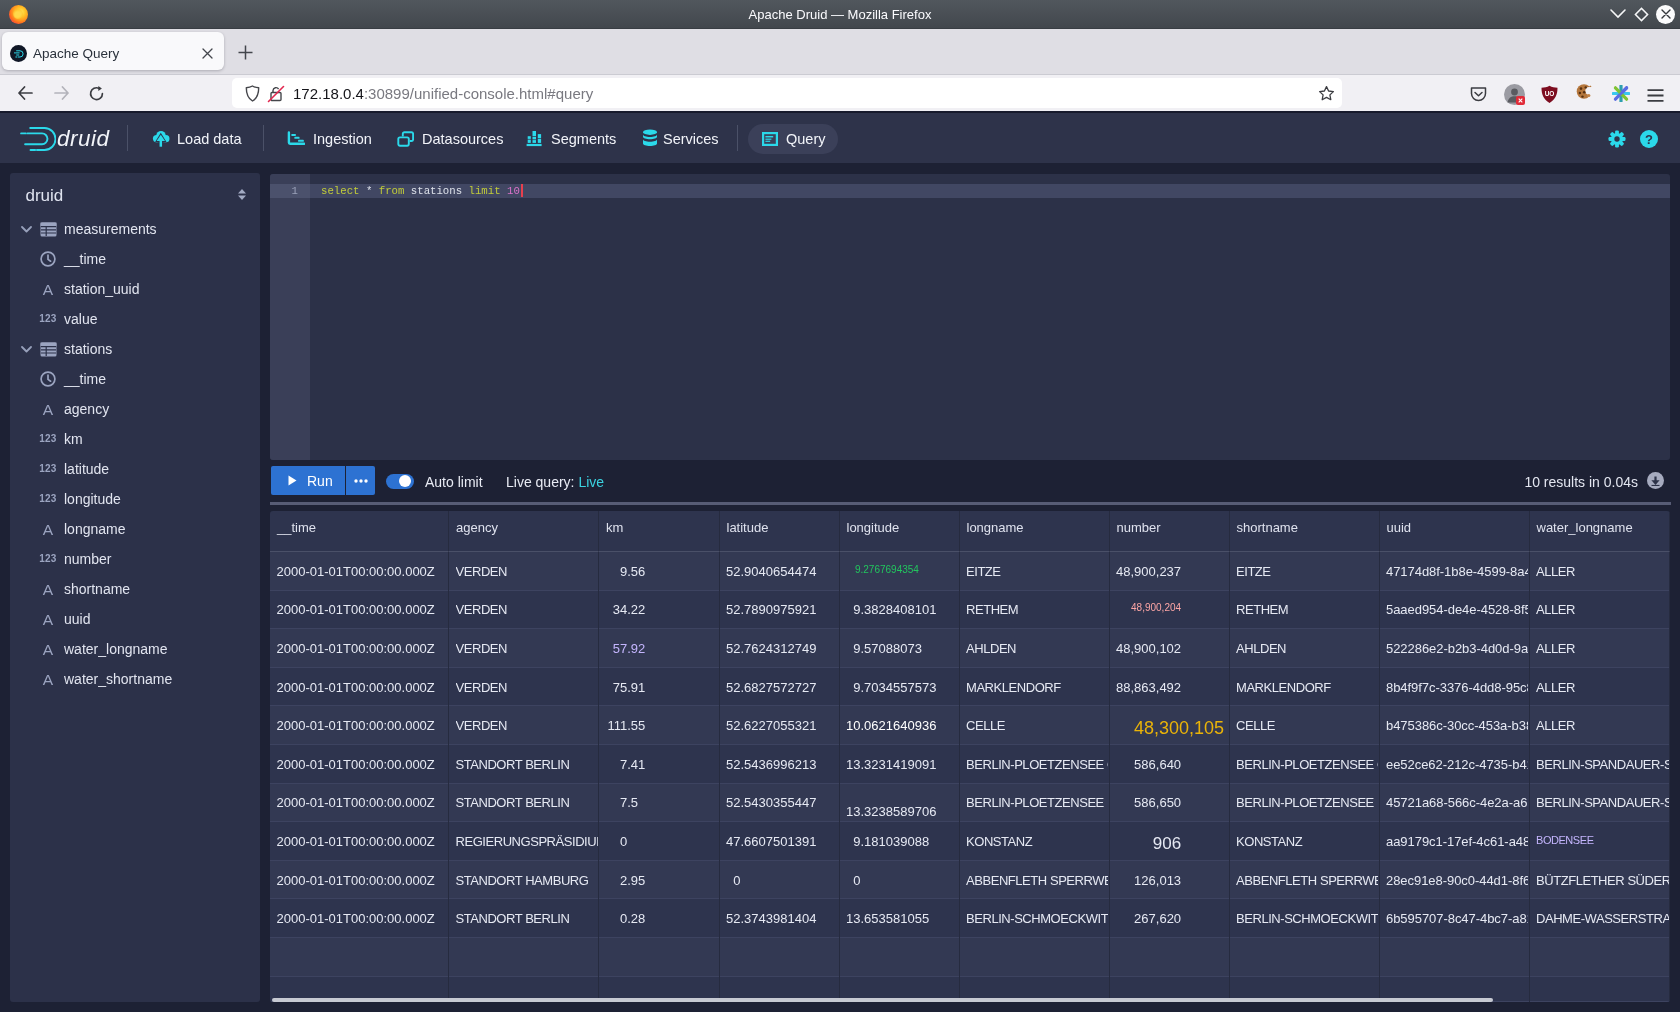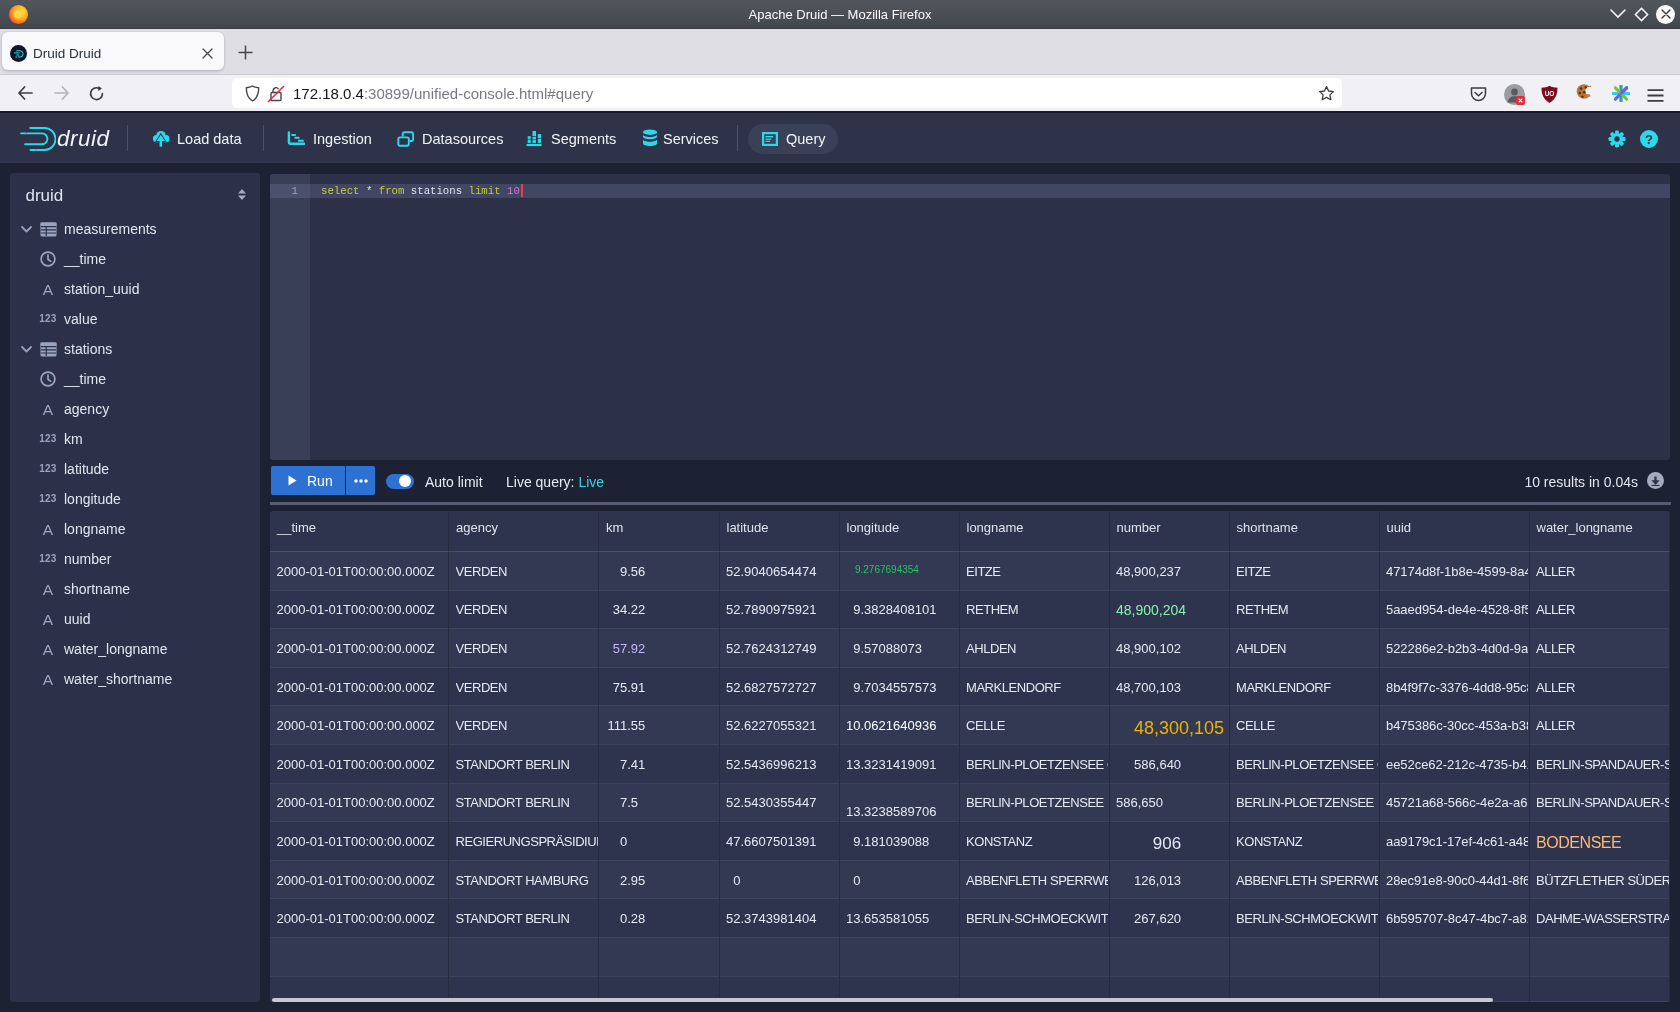--- a/index.html
+++ b/index.html
@@ -22,21 +22,21 @@
   </svg>
 <div class="abs" style="left:0;top:29px;width:1680px;height:45px;background:#dfdee4"></div>
 <div class="abs" style="left:2px;top:32px;width:222px;height:38px;background:#f9f9fb;border-radius:6px;box-shadow:0 1px 3px rgba(20,20,30,0.25)"></div>
 <div class="abs" style="left:10px;top:45px;width:17px;height:17px;border-radius:50%;background:#101726"></div>
 <svg class="abs" style="left:13.5px;top:49.5px" width="10" height="8" viewBox="0 0 10 8">
     <g stroke="#2bd9ea" stroke-width="1" fill="none" stroke-linecap="round">
       <path d="M2.6 0.8 H6 A3.1 3.1 0 0 1 6 7 H4.2"></path>
       <path d="M1.6 2.9 H5.2 M0.4 2.9 H0.9 M2.6 5 H4.8 M1.8 7 H2.8"></path>
     </g>
   </svg>
-<div class="abs" style="left:33px;top:45.5px;font-size:13.5px;color:#2a313b">Druid Druid</div>
+<div class="abs" style="left:33px;top:45.5px;font-size:13.5px;color:#2a313b">Apache Query</div>
 <svg class="abs" style="left:202px;top:47.5px" width="11" height="11" viewBox="0 0 11 11">
     <path d="M1 1 L10 10 M10 1 L1 10" stroke="#43464c" stroke-width="1.3" stroke-linecap="round"></path>
   </svg>
 <svg class="abs" style="left:238px;top:45px" width="15" height="15" viewBox="0 0 15 15">
     <path d="M7.5 0.5 V14.5 M0.5 7.5 H14.5" stroke="#43464c" stroke-width="1.5"></path>
   </svg>
 <div class="abs" style="left:0;top:74px;width:1680px;height:37px;background:#f1f0f4;border-top:1px solid #cbcbd2"></div>
 <svg class="abs" style="left:17px;top:86px" width="16" height="14" viewBox="0 0 16 14">
     <path d="M7.5 1 L2 7 L7.5 13 M2 7 H15" stroke="#3b3c41" stroke-width="1.7" fill="none" stroke-linecap="round" stroke-linejoin="round"></path>
   </svg>
@@ -315,21 +315,21 @@
 <div class="abs" style="left:185.5px;top:91.89999999999999px;width:142.0px;font-size:13px;letter-spacing:-0.45px;color:#e6e9f3;white-space:pre;overflow:hidden">VERDEN</div>
 <div class="abs" style="left:329.0px;top:80.1px;width:120.5px;height:38.6px;border-right:1px solid #262b3f"></div>
 <div class="abs" style="left:335.5px;top:91.89999999999999px;font-size:13px;color:#e6e9f3;white-space:pre"><span style="display:inline-block;text-align:right;min-width:var(--w2)" class="ip2">34</span>.22</div>
 <div class="abs" style="left:449.5px;top:80.1px;width:120.0px;height:38.6px;border-right:1px solid #262b3f"></div>
 <div class="abs" style="left:456.0px;top:91.89999999999999px;font-size:13px;color:#e6e9f3;white-space:pre"><span style="display:inline-block;text-align:right;min-width:var(--w3)" class="ip3">52</span>.7890975921</div>
 <div class="abs" style="left:569.5px;top:80.1px;width:120.0px;height:38.6px;border-right:1px solid #262b3f"></div>
 <div class="abs" style="left:576.0px;top:91.89999999999999px;font-size:13px;color:#e6e9f3;white-space:pre"><span style="display:inline-block;text-align:right;min-width:var(--w4)" class="ip4">9</span>.3828408101</div>
 <div class="abs" style="left:689.5px;top:80.1px;width:150.0px;height:38.6px;border-right:1px solid #262b3f"></div>
 <div class="abs" style="left:696.0px;top:91.89999999999999px;width:142.0px;font-size:13px;letter-spacing:-0.45px;color:#e6e9f3;white-space:pre;overflow:hidden">RETHEM</div>
 <div class="abs" style="left:839.5px;top:80.1px;width:120.0px;height:38.6px;border-right:1px solid #262b3f"></div>
-<div class="abs" style="left:846.0px;top:91.89999999999999px;font-size:14px;color:#86efac;white-space:pre"><span style="display:inline-block;text-align:right;min-width:var(--w6)" class="ip6">48,900,204</span></div>
+<div class="abs" style="left:846.0px;top:91.89999999999999px;font-size:10px;color:#fca5a5;white-space:pre"><span style="display:inline-block;text-align:right;min-width:var(--w6)" class="ip6">48,900,204</span></div>
 <div class="abs" style="left:959.5px;top:80.1px;width:150.0px;height:38.6px;border-right:1px solid #262b3f"></div>
 <div class="abs" style="left:966.0px;top:91.89999999999999px;width:142.0px;font-size:13px;letter-spacing:-0.45px;color:#e6e9f3;white-space:pre;overflow:hidden">RETHEM</div>
 <div class="abs" style="left:1109.5px;top:80.1px;width:150.0px;height:38.6px;border-right:1px solid #262b3f"></div>
 <div class="abs" style="left:1116.0px;top:91.89999999999999px;width:142.0px;font-size:13px;letter-spacing:-0.05px;color:#e6e9f3;white-space:pre;overflow:hidden">5aaed954-de4e-4528-8f5ab3cd7d2e11</div>
 <div class="abs" style="left:1259.5px;top:80.1px;width:140.5px;height:38.6px;border-right:1px solid #262b3f"></div>
 <div class="abs" style="left:1266.0px;top:91.89999999999999px;width:132.5px;font-size:13px;letter-spacing:-0.45px;color:#e6e9f3;white-space:pre;overflow:hidden">ALLER</div>
 <div class="abs" style="left:0;top:118.69999999999999px;width:1400px;height:38.6px;background:#333953;border-bottom:1px solid #3d4360"></div>
 <div class="abs" style="left:0.0px;top:118.69999999999999px;width:179.0px;height:38.6px;border-right:1px solid #262b3f"></div>
 <div class="abs" style="left:6.5px;top:130.5px;width:171.0px;font-size:13px;letter-spacing:0px;color:#e6e9f3;white-space:pre;overflow:hidden">2000-01-01T00:00:00.000Z</div>
 <div class="abs" style="left:179.0px;top:118.69999999999999px;width:150.0px;height:38.6px;border-right:1px solid #262b3f"></div>
@@ -357,21 +357,21 @@
 <div class="abs" style="left:185.5px;top:169.1px;width:142.0px;font-size:13px;letter-spacing:-0.45px;color:#e6e9f3;white-space:pre;overflow:hidden">VERDEN</div>
 <div class="abs" style="left:329.0px;top:157.29999999999998px;width:120.5px;height:38.6px;border-right:1px solid #262b3f"></div>
 <div class="abs" style="left:335.5px;top:169.1px;font-size:13px;color:#e6e9f3;white-space:pre"><span style="display:inline-block;text-align:right;min-width:var(--w2)" class="ip2">75</span>.91</div>
 <div class="abs" style="left:449.5px;top:157.29999999999998px;width:120.0px;height:38.6px;border-right:1px solid #262b3f"></div>
 <div class="abs" style="left:456.0px;top:169.1px;font-size:13px;color:#e6e9f3;white-space:pre"><span style="display:inline-block;text-align:right;min-width:var(--w3)" class="ip3">52</span>.6827572727</div>
 <div class="abs" style="left:569.5px;top:157.29999999999998px;width:120.0px;height:38.6px;border-right:1px solid #262b3f"></div>
 <div class="abs" style="left:576.0px;top:169.1px;font-size:13px;color:#e6e9f3;white-space:pre"><span style="display:inline-block;text-align:right;min-width:var(--w4)" class="ip4">9</span>.7034557573</div>
 <div class="abs" style="left:689.5px;top:157.29999999999998px;width:150.0px;height:38.6px;border-right:1px solid #262b3f"></div>
 <div class="abs" style="left:696.0px;top:169.1px;width:142.0px;font-size:13px;letter-spacing:-0.45px;color:#e6e9f3;white-space:pre;overflow:hidden">MARKLENDORF</div>
 <div class="abs" style="left:839.5px;top:157.29999999999998px;width:120.0px;height:38.6px;border-right:1px solid #262b3f"></div>
-<div class="abs" style="left:846.0px;top:169.1px;font-size:13px;color:#e6e9f3;white-space:pre"><span style="display:inline-block;text-align:right;min-width:var(--w6)" class="ip6">48,700,103</span></div>
+<div class="abs" style="left:846.0px;top:169.1px;font-size:13px;color:#e6e9f3;white-space:pre"><span style="display:inline-block;text-align:right;min-width:var(--w6)" class="ip6">88,863,492</span></div>
 <div class="abs" style="left:959.5px;top:157.29999999999998px;width:150.0px;height:38.6px;border-right:1px solid #262b3f"></div>
 <div class="abs" style="left:966.0px;top:169.1px;width:142.0px;font-size:13px;letter-spacing:-0.45px;color:#e6e9f3;white-space:pre;overflow:hidden">MARKLENDORF</div>
 <div class="abs" style="left:1109.5px;top:157.29999999999998px;width:150.0px;height:38.6px;border-right:1px solid #262b3f"></div>
 <div class="abs" style="left:1116.0px;top:169.1px;width:142.0px;font-size:13px;letter-spacing:-0.05px;color:#e6e9f3;white-space:pre;overflow:hidden">8b4f9f7c-3376-4dd8-95c812345678</div>
 <div class="abs" style="left:1259.5px;top:157.29999999999998px;width:140.5px;height:38.6px;border-right:1px solid #262b3f"></div>
 <div class="abs" style="left:1266.0px;top:169.1px;width:132.5px;font-size:13px;letter-spacing:-0.45px;color:#e6e9f3;white-space:pre;overflow:hidden">ALLER</div>
 <div class="abs" style="left:0;top:195.89999999999998px;width:1400px;height:38.6px;background:#333953;border-bottom:1px solid #3d4360"></div>
 <div class="abs" style="left:0.0px;top:195.89999999999998px;width:179.0px;height:38.6px;border-right:1px solid #262b3f"></div>
 <div class="abs" style="left:6.5px;top:207.7px;width:171.0px;font-size:13px;letter-spacing:0px;color:#e6e9f3;white-space:pre;overflow:hidden">2000-01-01T00:00:00.000Z</div>
 <div class="abs" style="left:179.0px;top:195.89999999999998px;width:150.0px;height:38.6px;border-right:1px solid #262b3f"></div>
@@ -420,21 +420,21 @@
 <div class="abs" style="left:185.5px;top:284.9px;width:142.0px;font-size:13px;letter-spacing:-0.45px;color:#e6e9f3;white-space:pre;overflow:hidden">STANDORT BERLIN</div>
 <div class="abs" style="left:329.0px;top:273.09999999999997px;width:120.5px;height:38.6px;border-right:1px solid #262b3f"></div>
 <div class="abs" style="left:335.5px;top:284.9px;font-size:13px;color:#e6e9f3;white-space:pre"><span style="display:inline-block;text-align:right;min-width:var(--w2)" class="ip2">7</span>.5</div>
 <div class="abs" style="left:449.5px;top:273.09999999999997px;width:120.0px;height:38.6px;border-right:1px solid #262b3f"></div>
 <div class="abs" style="left:456.0px;top:284.9px;font-size:13px;color:#e6e9f3;white-space:pre"><span style="display:inline-block;text-align:right;min-width:var(--w3)" class="ip3">52</span>.5430355447</div>
 <div class="abs" style="left:569.5px;top:273.09999999999997px;width:120.0px;height:38.6px;border-right:1px solid #262b3f"></div>
 <div class="abs" style="left:576.0px;top:293px;font-size:13px;color:#e6e9f3;white-space:pre"><span style="display:inline-block;text-align:right;min-width:var(--w4)" class="ip4">13</span>.3238589706</div>
 <div class="abs" style="left:689.5px;top:273.09999999999997px;width:150.0px;height:38.6px;border-right:1px solid #262b3f"></div>
 <div class="abs" style="left:696.0px;top:284.9px;width:142.0px;font-size:13px;letter-spacing:-0.45px;color:#e6e9f3;white-space:pre;overflow:hidden">BERLIN-PLOETZENSEE UNTERE</div>
 <div class="abs" style="left:839.5px;top:273.09999999999997px;width:120.0px;height:38.6px;border-right:1px solid #262b3f"></div>
-<div class="abs" style="left:846.0px;top:284.9px;font-size:13px;color:#e6e9f3;white-space:pre"><span style="display:inline-block;text-align:left;min-width:var(--w6)" class="ip6">586,650</span></div>
+<div class="abs" style="left:846.0px;top:284.9px;font-size:13px;color:#e6e9f3;white-space:pre"><span style="display:inline-block;text-align:right;min-width:var(--w6)" class="ip6">586,650</span></div>
 <div class="abs" style="left:959.5px;top:273.09999999999997px;width:150.0px;height:38.6px;border-right:1px solid #262b3f"></div>
 <div class="abs" style="left:966.0px;top:284.9px;width:142.0px;font-size:13px;letter-spacing:-0.45px;color:#e6e9f3;white-space:pre;overflow:hidden">BERLIN-PLOETZENSEE UNTERE</div>
 <div class="abs" style="left:1109.5px;top:273.09999999999997px;width:150.0px;height:38.6px;border-right:1px solid #262b3f"></div>
 <div class="abs" style="left:1116.0px;top:284.9px;width:142.0px;font-size:13px;letter-spacing:-0.05px;color:#e6e9f3;white-space:pre;overflow:hidden">45721a68-566c-4e2a-a612345</div>
 <div class="abs" style="left:1259.5px;top:273.09999999999997px;width:140.5px;height:38.6px;border-right:1px solid #262b3f"></div>
 <div class="abs" style="left:1266.0px;top:284.9px;width:132.5px;font-size:13px;letter-spacing:-0.45px;color:#e6e9f3;white-space:pre;overflow:hidden">BERLIN-SPANDAUER-SCHIFF</div>
 <div class="abs" style="left:0;top:311.7px;width:1400px;height:38.6px;background:#2e344e;border-bottom:1px solid #3d4360"></div>
 <div class="abs" style="left:0.0px;top:311.7px;width:179.0px;height:38.6px;border-right:1px solid #262b3f"></div>
 <div class="abs" style="left:6.5px;top:323.5px;width:171.0px;font-size:13px;letter-spacing:0px;color:#e6e9f3;white-space:pre;overflow:hidden">2000-01-01T00:00:00.000Z</div>
 <div class="abs" style="left:179.0px;top:311.7px;width:150.0px;height:38.6px;border-right:1px solid #262b3f"></div>
@@ -447,21 +447,21 @@
 <div class="abs" style="left:576.0px;top:323.5px;font-size:13px;color:#e6e9f3;white-space:pre"><span style="display:inline-block;text-align:right;min-width:var(--w4)" class="ip4">9</span>.181039088</div>
 <div class="abs" style="left:689.5px;top:311.7px;width:150.0px;height:38.6px;border-right:1px solid #262b3f"></div>
 <div class="abs" style="left:696.0px;top:323.5px;width:142.0px;font-size:13px;letter-spacing:-0.45px;color:#e6e9f3;white-space:pre;overflow:hidden">KONSTANZ</div>
 <div class="abs" style="left:839.5px;top:311.7px;width:120.0px;height:38.6px;border-right:1px solid #262b3f"></div>
 <div class="abs" style="left:846.0px;top:323.5px;font-size:17px;color:#e6e9f3;white-space:pre"><span style="display:inline-block;text-align:right;min-width:var(--w6)" class="ip6">906</span></div>
 <div class="abs" style="left:959.5px;top:311.7px;width:150.0px;height:38.6px;border-right:1px solid #262b3f"></div>
 <div class="abs" style="left:966.0px;top:323.5px;width:142.0px;font-size:13px;letter-spacing:-0.45px;color:#e6e9f3;white-space:pre;overflow:hidden">KONSTANZ</div>
 <div class="abs" style="left:1109.5px;top:311.7px;width:150.0px;height:38.6px;border-right:1px solid #262b3f"></div>
 <div class="abs" style="left:1116.0px;top:323.5px;width:142.0px;font-size:13px;letter-spacing:-0.05px;color:#e6e9f3;white-space:pre;overflow:hidden">aa9179c1-17ef-4c61-a48123</div>
 <div class="abs" style="left:1259.5px;top:311.7px;width:140.5px;height:38.6px;border-right:1px solid #262b3f"></div>
-<div class="abs" style="left:1266.0px;top:323.5px;width:132.5px;font-size:16px;letter-spacing:-0.45px;color:#fdba74;white-space:pre;overflow:hidden">BODENSEE</div>
+<div class="abs" style="left:1266.0px;top:323.5px;width:132.5px;font-size:11px;letter-spacing:-0.45px;color:#c4b5fd;white-space:pre;overflow:hidden">BODENSEE</div>
 <div class="abs" style="left:0;top:350.3px;width:1400px;height:38.6px;background:#333953;border-bottom:1px solid #3d4360"></div>
 <div class="abs" style="left:0.0px;top:350.3px;width:179.0px;height:38.6px;border-right:1px solid #262b3f"></div>
 <div class="abs" style="left:6.5px;top:362.1px;width:171.0px;font-size:13px;letter-spacing:0px;color:#e6e9f3;white-space:pre;overflow:hidden">2000-01-01T00:00:00.000Z</div>
 <div class="abs" style="left:179.0px;top:350.3px;width:150.0px;height:38.6px;border-right:1px solid #262b3f"></div>
 <div class="abs" style="left:185.5px;top:362.1px;width:142.0px;font-size:13px;letter-spacing:-0.45px;color:#e6e9f3;white-space:pre;overflow:hidden">STANDORT HAMBURG</div>
 <div class="abs" style="left:329.0px;top:350.3px;width:120.5px;height:38.6px;border-right:1px solid #262b3f"></div>
 <div class="abs" style="left:335.5px;top:362.1px;font-size:13px;color:#e6e9f3;white-space:pre"><span style="display:inline-block;text-align:right;min-width:var(--w2)" class="ip2">2</span>.95</div>
 <div class="abs" style="left:449.5px;top:350.3px;width:120.0px;height:38.6px;border-right:1px solid #262b3f"></div>
 <div class="abs" style="left:456.0px;top:362.1px;font-size:13px;color:#e6e9f3;white-space:pre"><span style="display:inline-block;text-align:right;min-width:var(--w3)" class="ip3">0</span></div>
 <div class="abs" style="left:569.5px;top:350.3px;width:120.0px;height:38.6px;border-right:1px solid #262b3f"></div>

